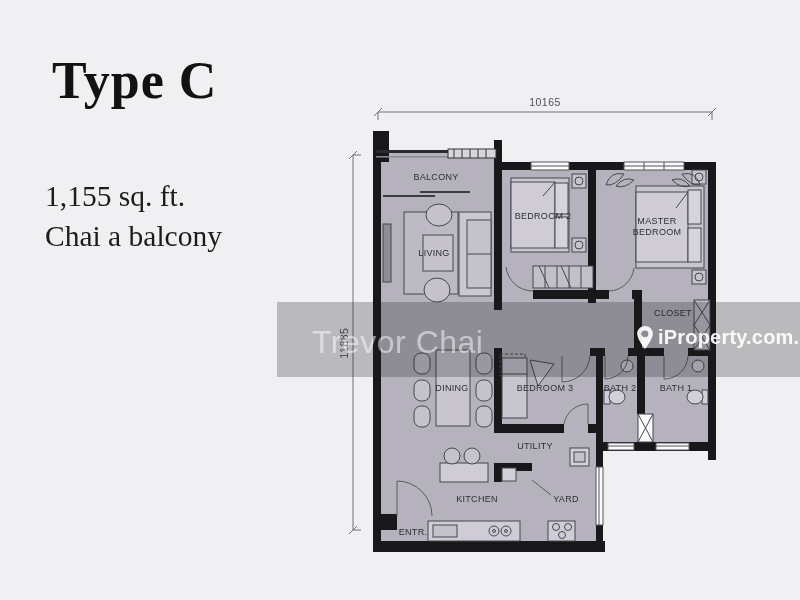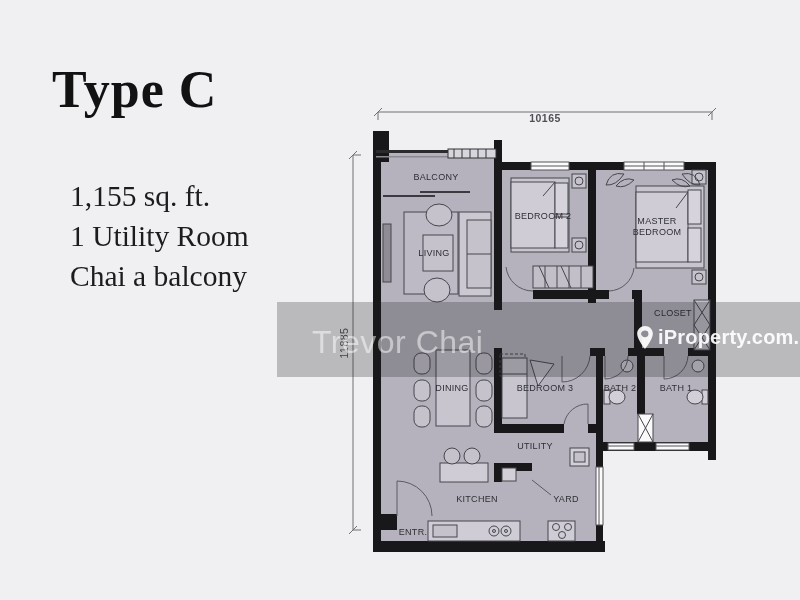--- a/index.html
+++ b/index.html
@@ -1,23 +1,23 @@
 <!DOCTYPE html>
 <html><head>
 <meta charset="utf-8">
 <style>
   html,body{margin:0;padding:0;}
   .stage{position:relative;width:800px;height:600px;background:#f0eff2;overflow:hidden;
          font-family:"Liberation Sans",sans-serif;}
   
   .info{position:absolute;left:0;top:0;width:360px;height:600px;}
-  .info h1{position:absolute;left:52px;top:60px;margin:0;
+  .info h1{position:absolute;left:52px;top:51px;margin:0;
            font-family:"Liberation Serif",serif;font-weight:700;font-size:52px;
            letter-spacing:1px;color:#121212;}
-  .specs{position:absolute;left:70px;top:176px;
+  .specs{position:absolute;left:45px;top:176px;
          font-family:"Liberation Serif",serif;font-size:29.5px;line-height:40px;color:#1c1c1c;}
   .specs div{white-space:nowrap;}
   
   .plan-svg{position:absolute;left:0;top:0;}
   .lbl{position:absolute;transform:translate(-50%,-50%) scaleX(.95);
        font-size:9.5px;line-height:1.15;color:#2e2e34;letter-spacing:.3px;white-space:nowrap;}
   .lbl.master{white-space:normal;width:62px;text-align:center;}
   .dim{position:absolute;font-size:10.5px;color:#4f4f56;letter-spacing:.5px;}
   .dim.top{transform:translate(-50%,-50%);}
   .dim.left{transform:translate(-50%,-50%) rotate(-90deg);}
@@ -32,21 +32,20 @@
 </style>
 </head>
 <body>
 
 <div class="stage">
 
   <section class="info">
     <h1>Type C</h1>
     <div class="specs">
       <div>1,155 sq. ft.</div>
-      <div>1 Utility Room</div>
       <div>Chai a balcony</div>
     </div>
   </section>
 
   <svg class="plan-svg" width="800" height="600" viewBox="0 0 800 600">
 
     <g fill="#b5b2bd">
       <rect x="376" y="150" width="126" height="394"></rect>
       <rect x="502" y="165" width="100" height="379"></rect>
       <rect x="602" y="165" width="110" height="282"></rect>
@@ -224,21 +223,21 @@
   <span class="lbl" style="left:673px;top:313px;">CLOSET</span>
   <span class="lbl" style="left:452px;top:388px;">DINING</span>
   <span class="lbl" style="left:545px;top:388px;">BEDROOM 3</span>
   <span class="lbl" style="left:620px;top:388px;">BATH 2</span>
   <span class="lbl" style="left:676px;top:388px;">BATH 1</span>
   <span class="lbl" style="left:535px;top:446px;">UTILITY</span>
   <span class="lbl" style="left:477px;top:499px;">KITCHEN</span>
   <span class="lbl" style="left:566px;top:499px;">YARD</span>
   <span class="lbl" style="left:413px;top:532px;">ENTR.</span>
 
-  <span class="dim top" style="left:545px;top:118px;font-weight:bold;">10165</span>
+  <span class="dim top" style="left:545px;top:102px;">10165</span>
   <span class="dim left" style="left:344px;top:343px;">11885</span>
 
   <div class="band"></div>
   <span class="wm-name">Trevor Chai</span>
   <div class="wm-brand">
     <svg width="16" height="23" viewBox="0 0 15 22">
       <path fill="rgba(255,255,255,.92)" fill-rule="evenodd" d="M7.5 0C3.36 0 0 3.36 0 7.5 0 13.1 7.5 22 7.5 22S15 13.1 15 7.5C15 3.36 11.64 0 7.5 0zm0 10.8a3.3 3.3 0 1 1 0-6.6 3.3 3.3 0 0 1 0 6.6z"></path>
     </svg>
     <span class="txt">iProperty.com.my</span>
   </div>

